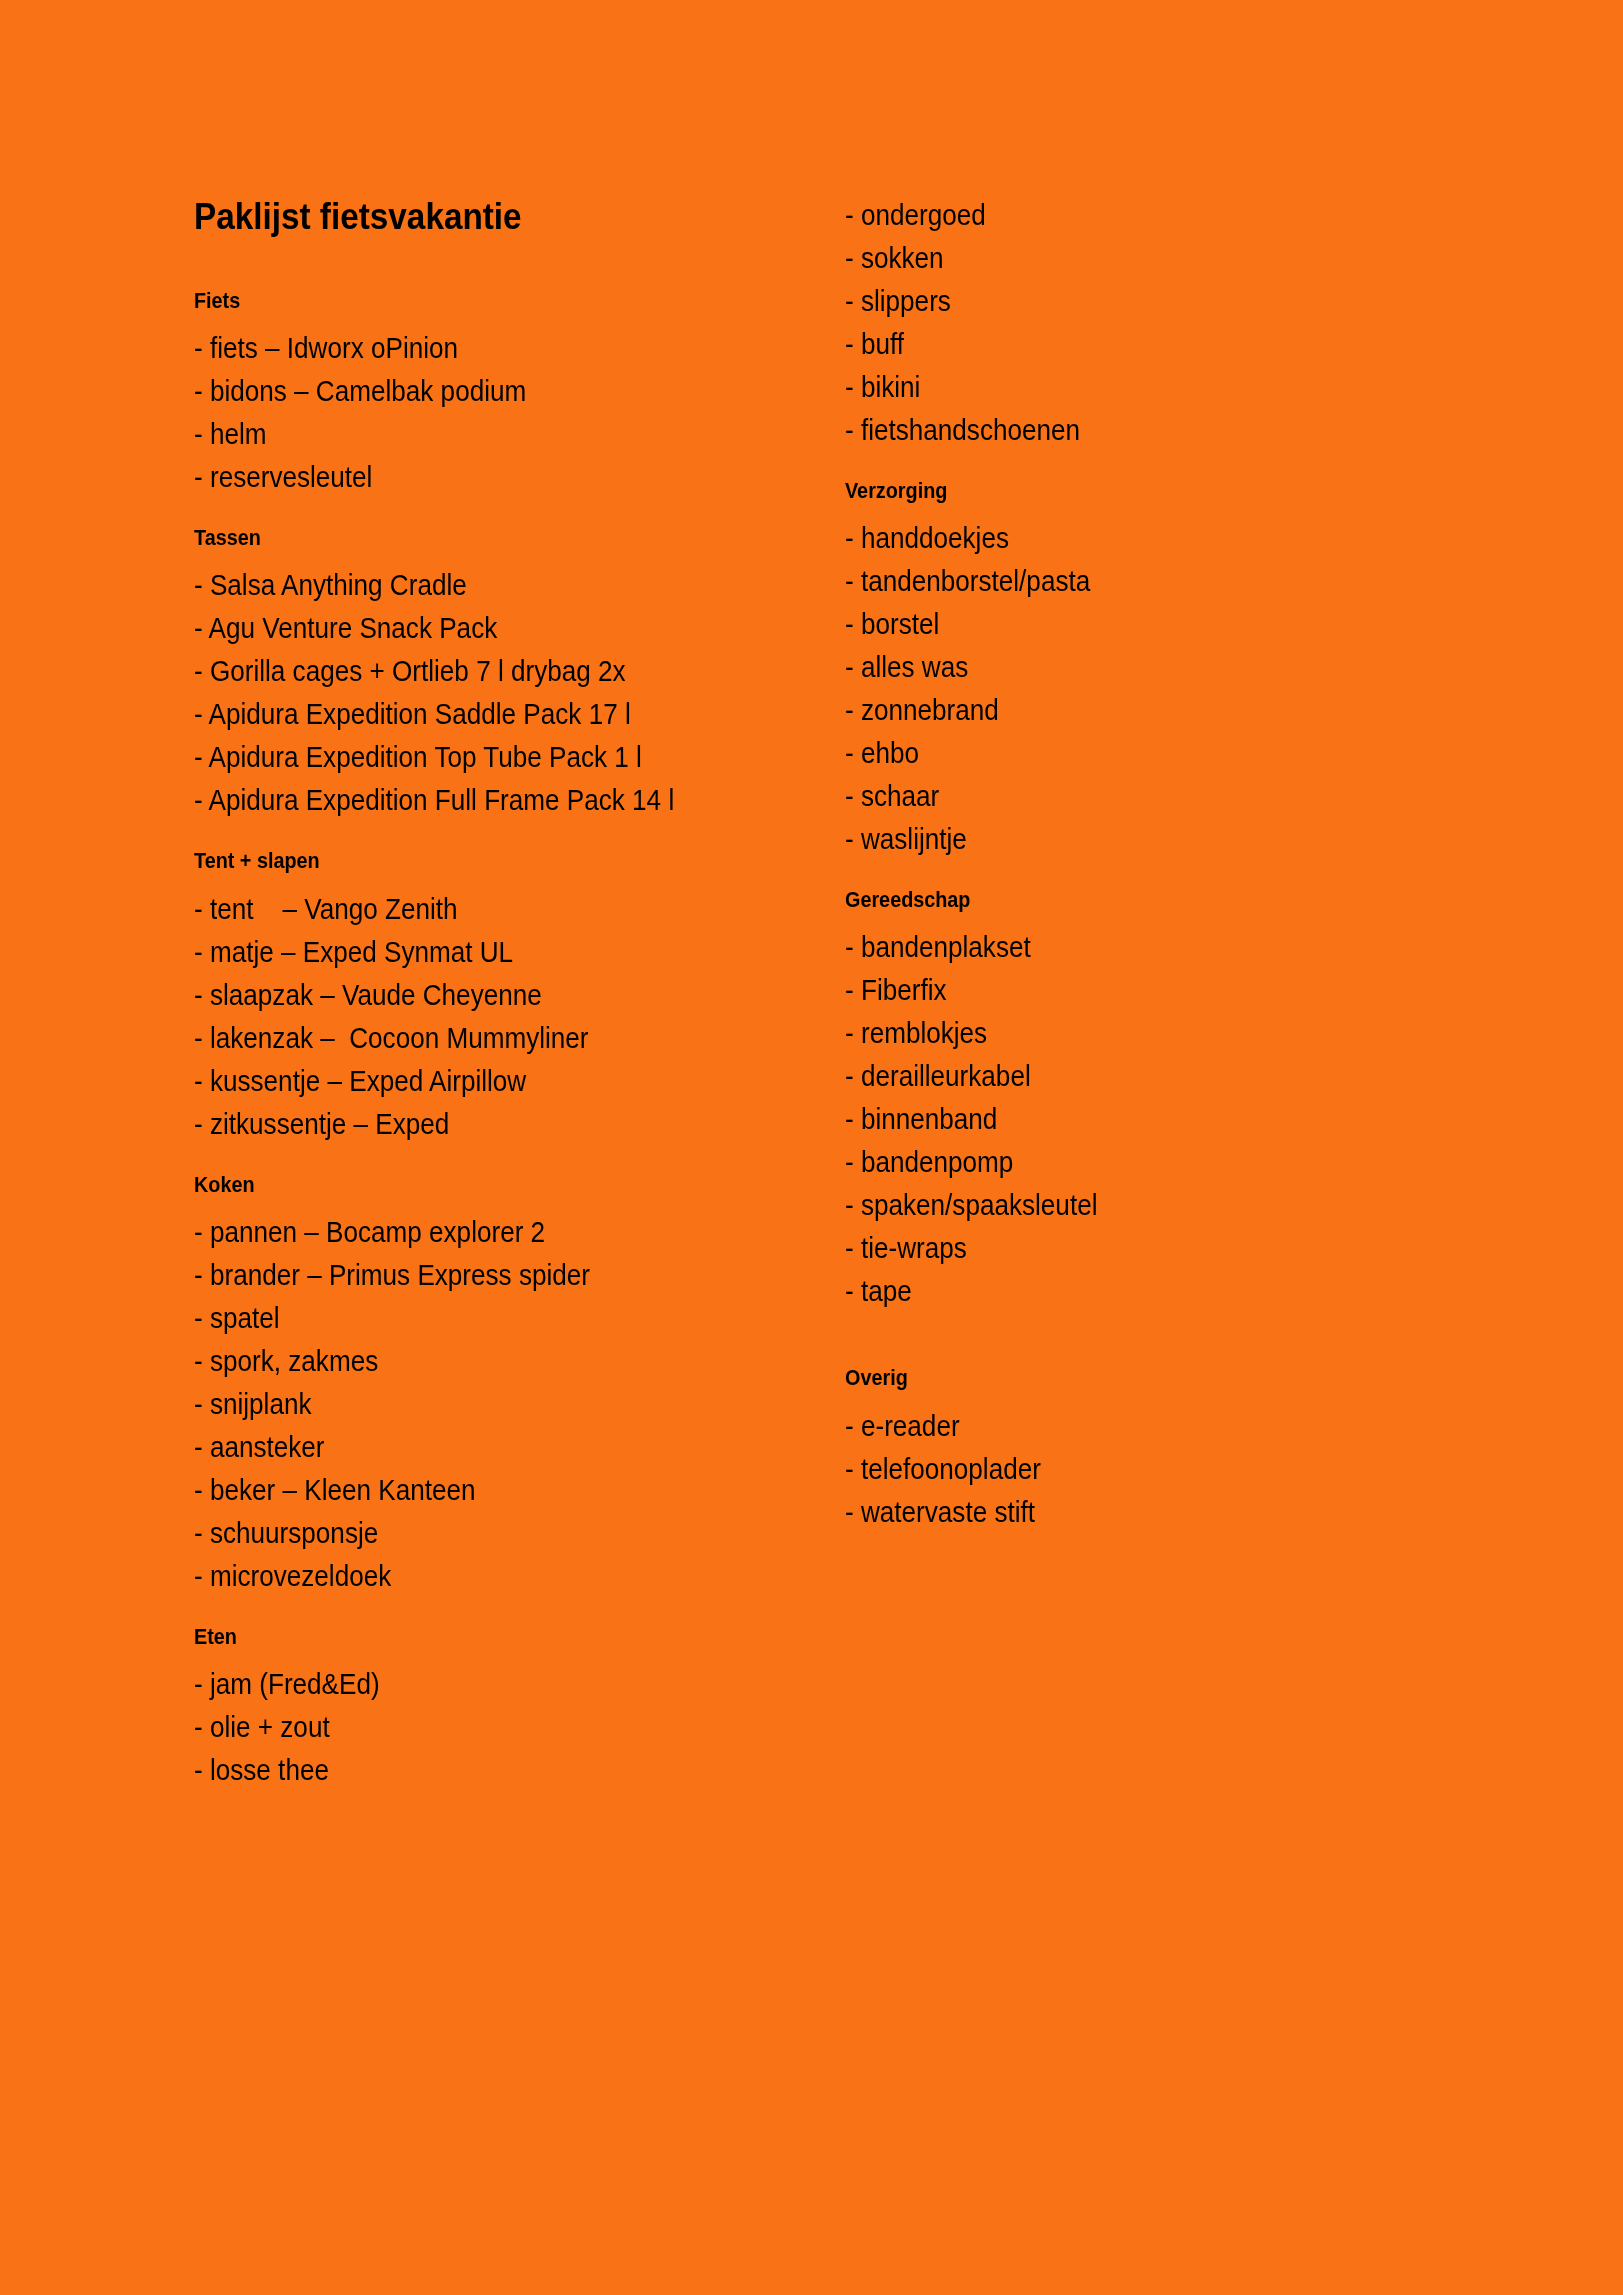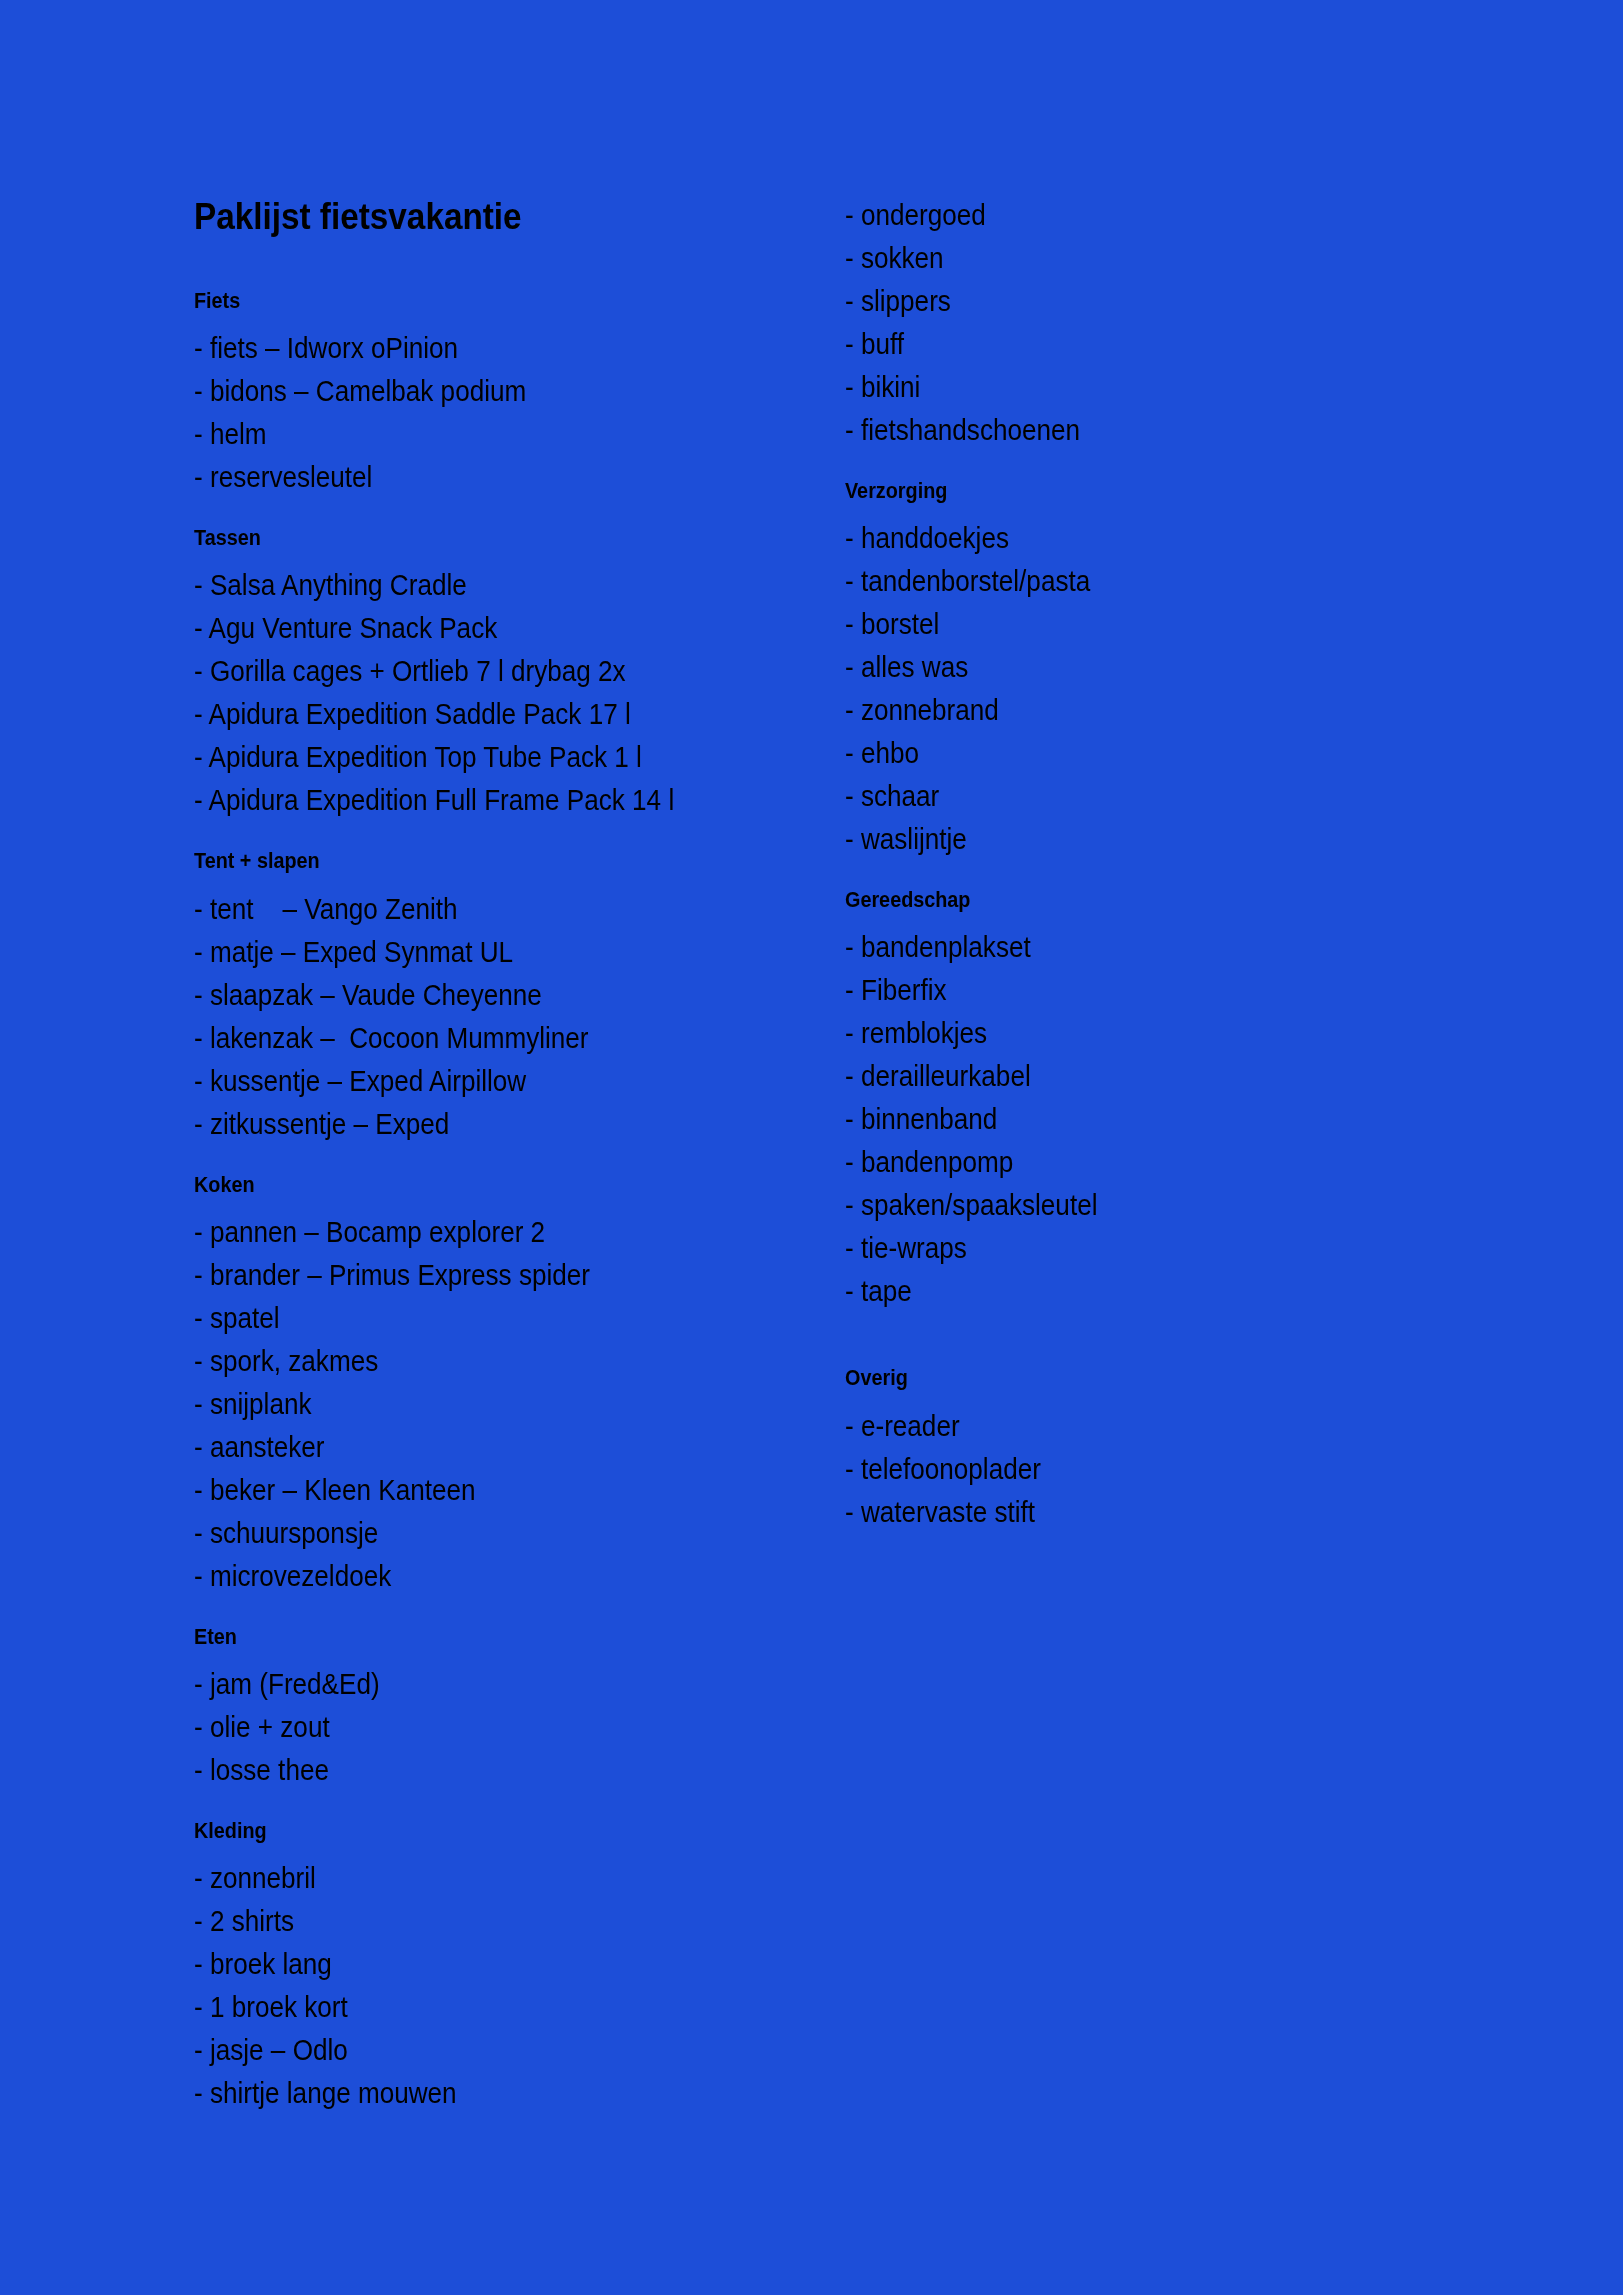--- a/index.html
+++ b/index.html
@@ -5,21 +5,21 @@
 <style>
   html, body {
     margin: 0;
     padding: 0;
     background: #ffffff;
   }
   .page {
     position: relative;
     width: 1623px;
     height: 2295px;
-    background: #1d4ed8;
+    background: #f97316;
     font-family: "Liberation Sans", sans-serif;
     color: #000000;
     overflow: hidden;
   }
   .col {
     position: absolute;
     top: 195px;
   }
   .col-left {
     left: 194px;
@@ -115,29 +115,20 @@
       <p class="item"><span class="t">- microvezeldoek</span></p>
     </section>
 
     <section class="sec">
       <h2 class="heading"><span class="t">Eten</span></h2>
       <p class="item"><span class="t">- jam (Fred&amp;Ed)</span></p>
       <p class="item"><span class="t">- olie + zout</span></p>
       <p class="item"><span class="t">- losse thee</span></p>
     </section>
 
-    <section class="sec">
-      <h2 class="heading"><span class="t">Kleding</span></h2>
-      <p class="item"><span class="t">- zonnebril</span></p>
-      <p class="item"><span class="t">- 2 shirts</span></p>
-      <p class="item"><span class="t">- broek lang</span></p>
-      <p class="item"><span class="t">- 1 broek kort</span></p>
-      <p class="item"><span class="t">- jasje – Odlo</span></p>
-      <p class="item"><span class="t">- shirtje lange mouwen</span></p>
-    </section>
 
   </div>
 
   <div class="col col-right">
 
     <div>
       <p class="item"><span class="t">- ondergoed</span></p>
       <p class="item"><span class="t">- sokken</span></p>
       <p class="item"><span class="t">- slippers</span></p>
       <p class="item"><span class="t">- buff</span></p>

